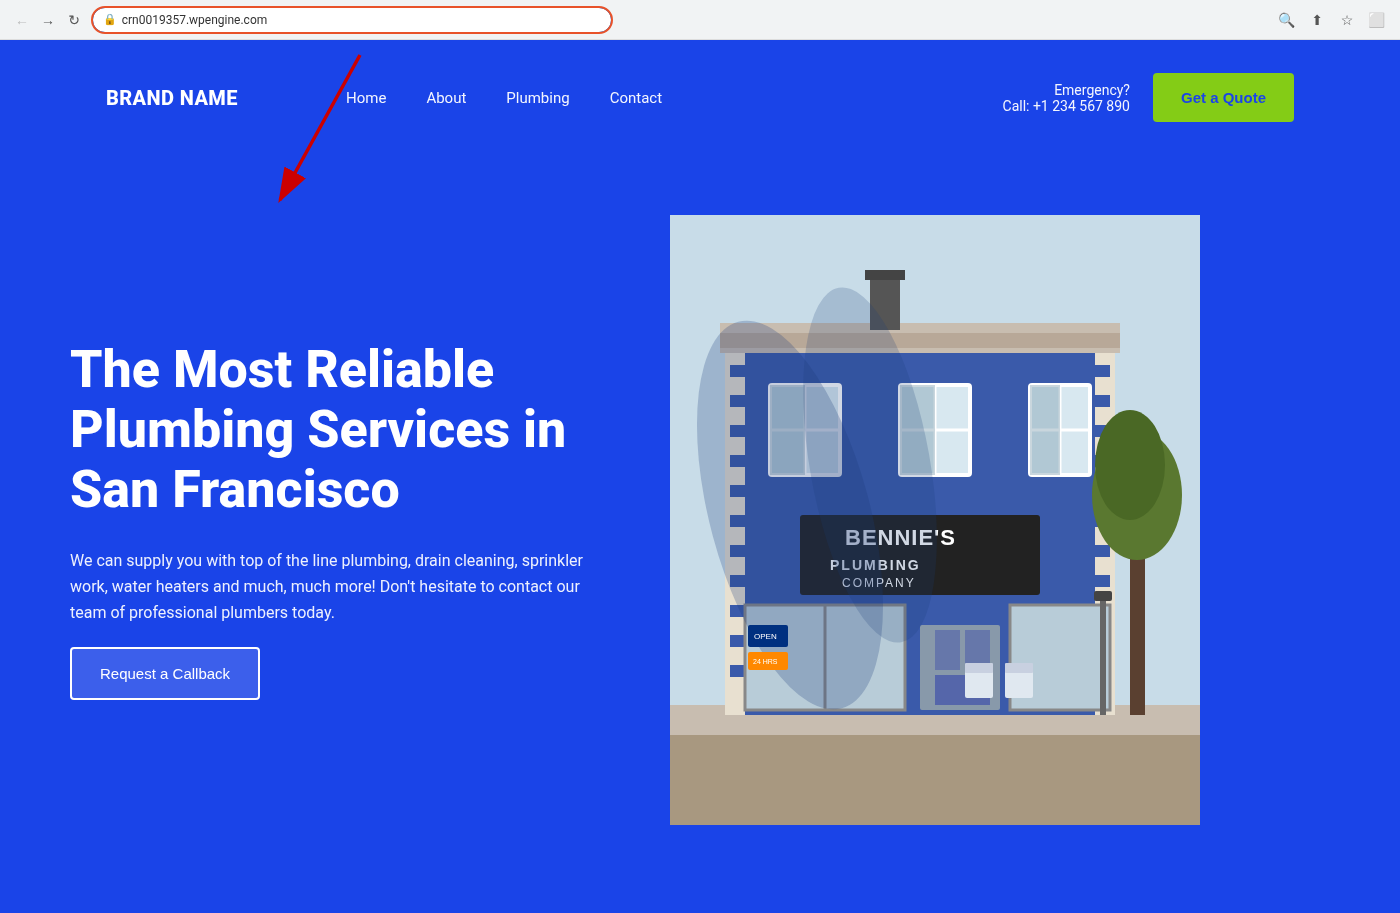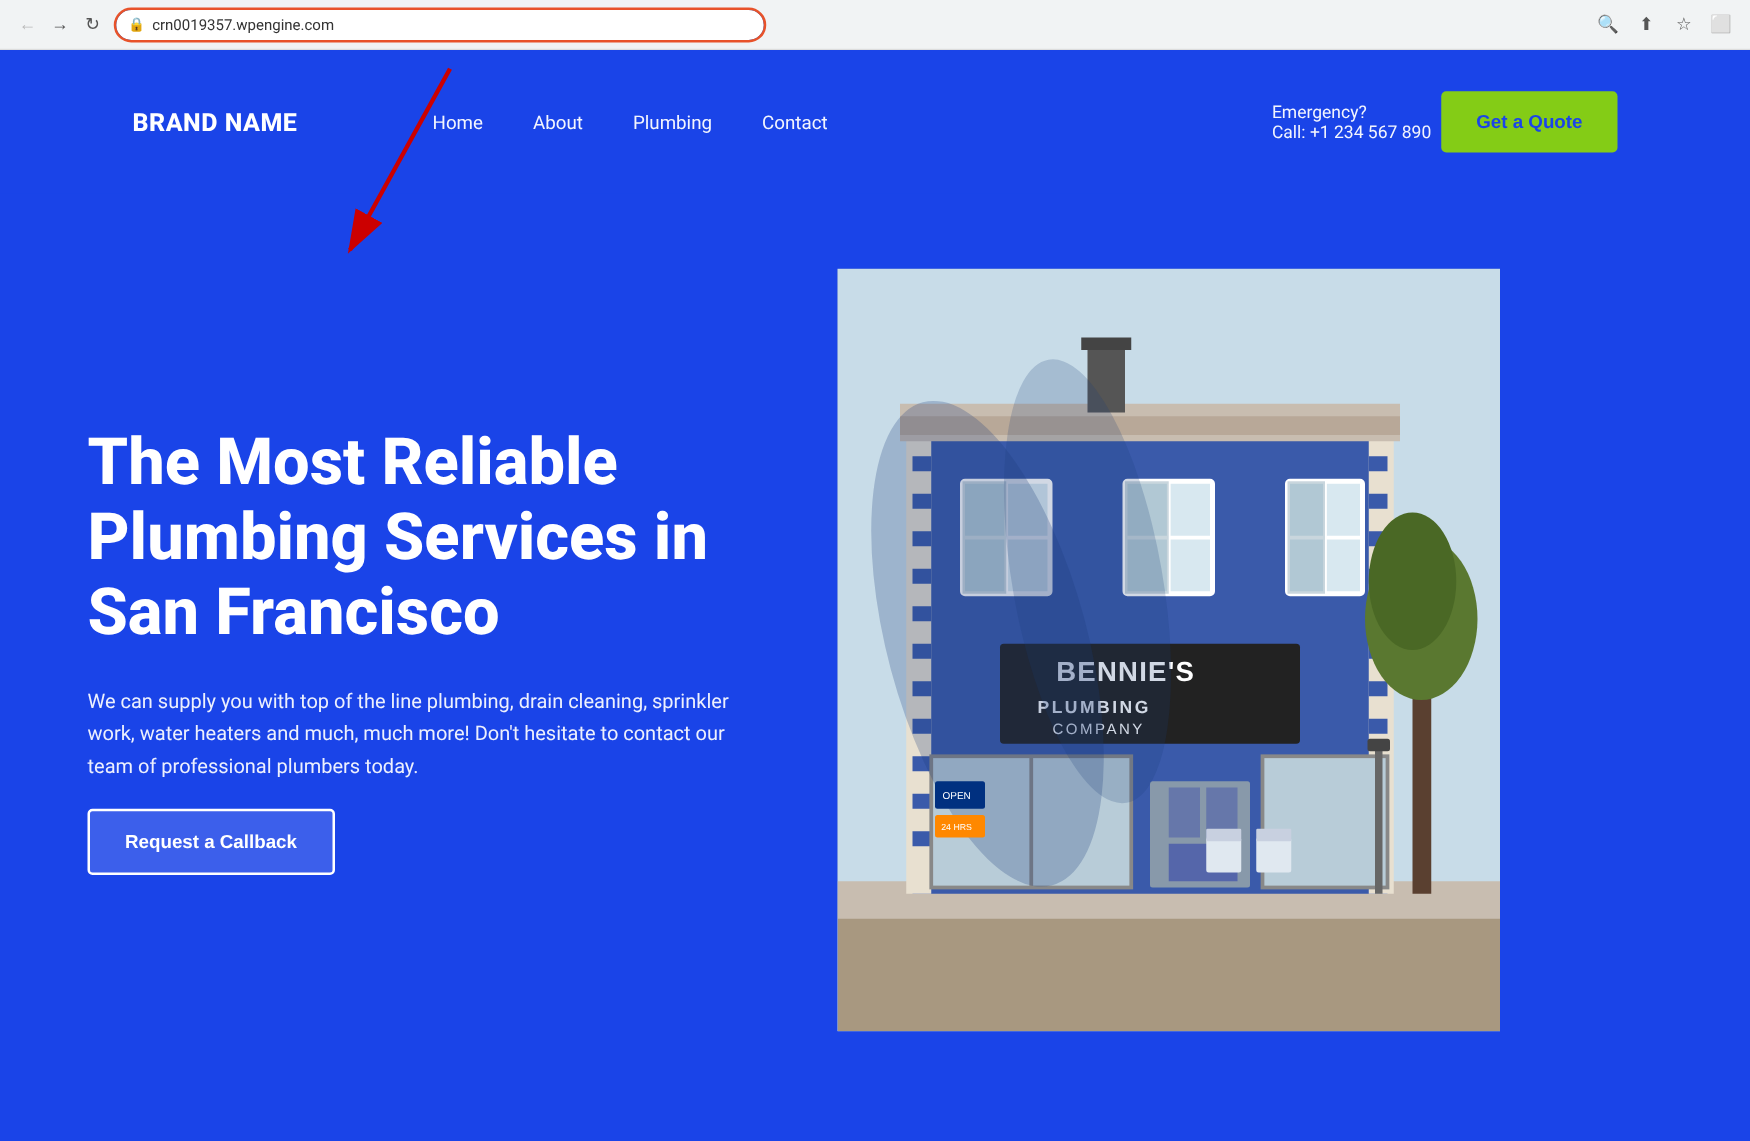--- a/index.html
+++ b/index.html
@@ -114,22 +114,23 @@
       flex: 1;
     }
     .nav-link {
       color: #fff;
       font-size: 15px;
       text-decoration: none;
       cursor: pointer;
       opacity: 0.95;
     }
     .emergency-info {
-      color: #fff;
-      margin-right: 8px;
+      text-align: right;
+      color: #fff;
+      margin-right: 23px;
     }
     .emergency-label {
       font-size: 14px;
       opacity: 0.95;
     }
     .emergency-phone {
       font-size: 14px;
       opacity: 0.95;
     }
     .get-quote-btn {
@@ -171,21 +172,21 @@
       margin-bottom: 20px;
       max-width: 520px;
     }
     .callback-btn {
       background: rgba(255,255,255,0.15);
       color: #fff;
       border: 2px solid #fff;
       border-radius: 4px;
       padding: 16px 28px;
       font-size: 15px;
-      font-weight: 700;
+      font-weight: 400;
       cursor: pointer;
     }
 
     
     .hero-image-container {
       width: 530px;
       height: 610px;
       border-radius: 0;
       overflow: hidden;
       flex-shrink: 0;

